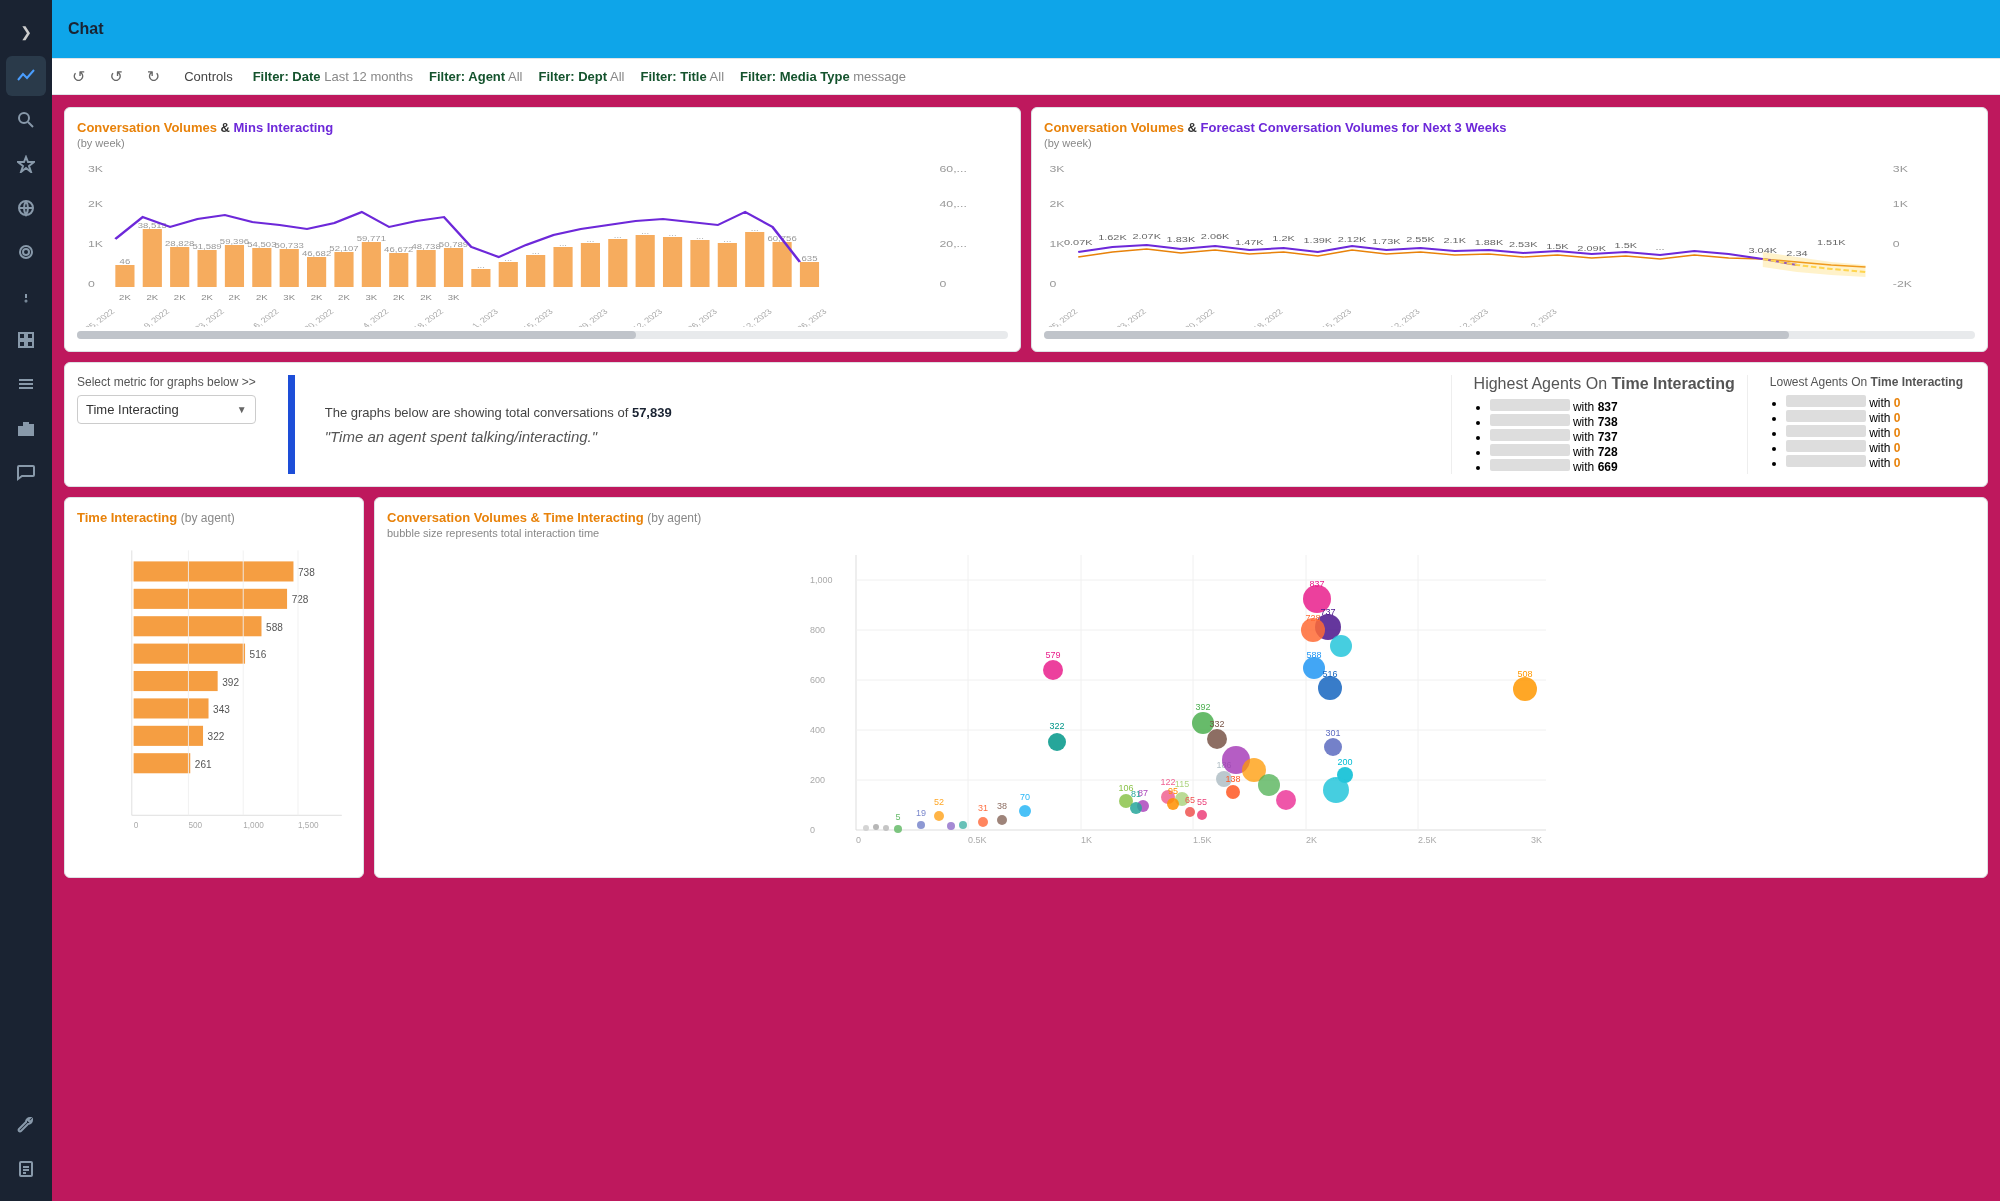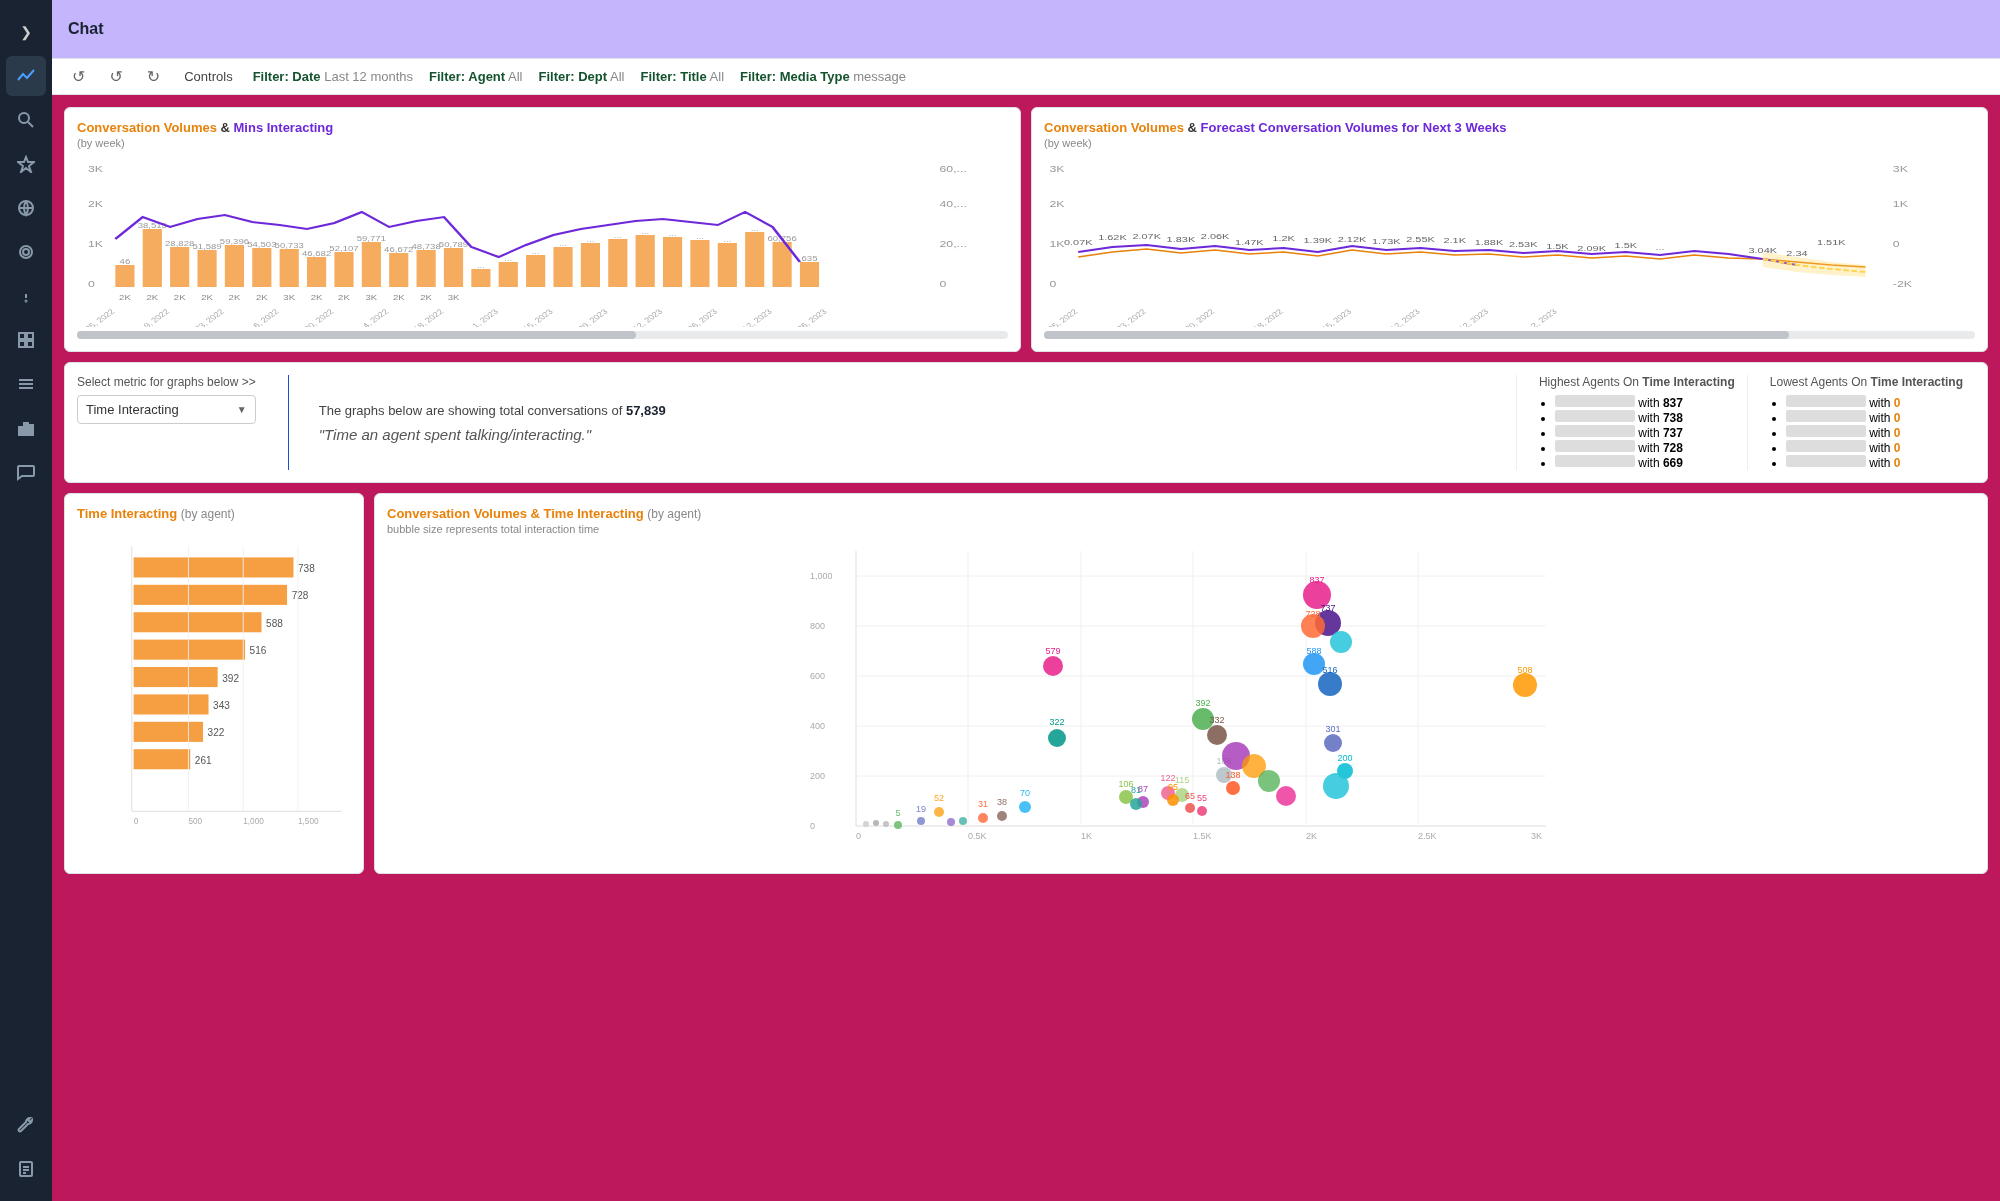--- a/index.html
+++ b/index.html
@@ -31,21 +31,21 @@
     }
     .sidebar-item.active { background: #2a3a4a; color: #4a9eff; }
     .sidebar-top { flex: 1; display: flex; flex-direction: column; align-items: center; gap: 4px; width: 100%; }
     .sidebar-bottom { display: flex; flex-direction: column; align-items: center; gap: 4px; width: 100%; }
 
     
     .main { flex: 1; display: flex; flex-direction: column; overflow: hidden; }
 
     
     .topbar {
-      background: #c4b5fd;
+      background: #0ea5e9;
       border-bottom: 1px solid #e0e4e8;
       padding: 20px 16px;
       display: flex;
       align-items: center;
       gap: 8px;
       min-height: 40px;
     }
     .topbar-title { font-size: 16px; font-weight: 600; color: #1a2332; margin-right: 8px; }
 
     
@@ -400,38 +400,38 @@
           </svg>
         </div>
         <div class="scroll-bar-container">
             <div class="scroll-bar-thumb" style="width:80%;"></div>
           </div>
       </div>
     </div>
 
     <div class="panel metric-row" style="padding: 12px; align-items: stretch;">
 
-      <div style="min-width:200px; padding-right:32px; border-right:1px solid #1d4ed8;">
+      <div style="min-width:200px; padding-right:32px; border-right:7px solid #1d4ed8;">
         <div class="metric-select-label">Select metric for graphs below &gt;&gt;</div>
         <div class="metric-select-dropdown">
           <span>Time Interacting</span>
           <span class="dropdown-arrow">▼</span>
         </div>
       </div>
 
       <div style="flex:1; padding: 0 20px; border-right:1px solid #eee; display:flex; flex-direction:column; justify-content:center;">
         <div style="font-size:13px; color:#444; margin-bottom:8px;">
           <span>The graphs below are showing total conversations of</span>
           <strong style="color:#1a2332; font-weight:700;">57,839</strong>
         </div>
         <div style="font-size:15px; color:#555; font-style:italic;">"Time an agent spent talking/interacting."</div>
       </div>
 
       <div style="min-width:200px; padding: 0 12px; border-right:1px solid #eee;">
-        <div style="font-size:12px; color:#555; margin-bottom:6px;">
+        <div style="font-size:16px; color:#555; margin-bottom:6px;">
           <span>Highest Agents On</span> <strong>Time Interacting</strong>
         </div>
         <ul style="list-style:disc; padding-left:16px; font-size:12px;">
           <li><span class="agent-name-blur"></span> <span>with </span><span style="font-weight:700;">837</span></li>
           <li><span class="agent-name-blur"></span> <span>with </span><span style="font-weight:700;">738</span></li>
           <li><span class="agent-name-blur"></span> <span>with </span><span style="font-weight:700;">737</span></li>
           <li><span class="agent-name-blur"></span> <span>with </span><span style="font-weight:700;">728</span></li>
           <li><span class="agent-name-blur"></span> <span>with </span><span style="font-weight:700;">669</span></li>
         </ul>
       </div>

